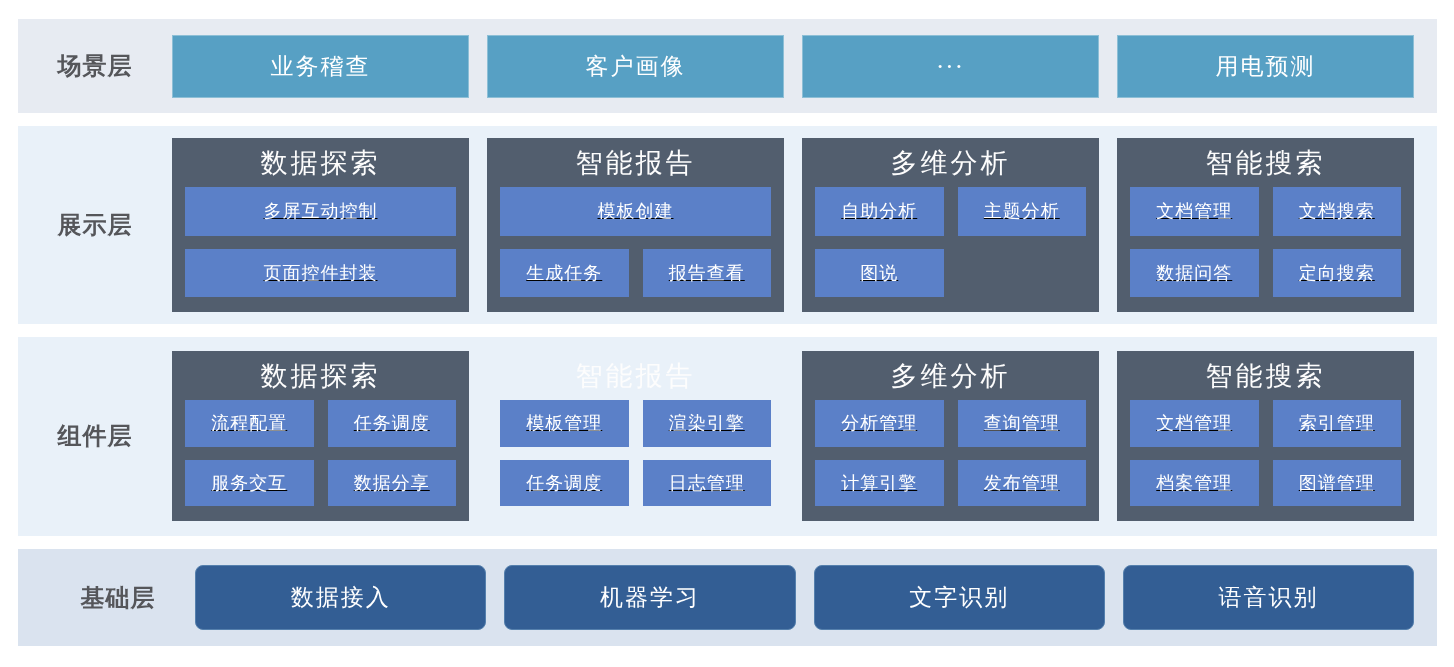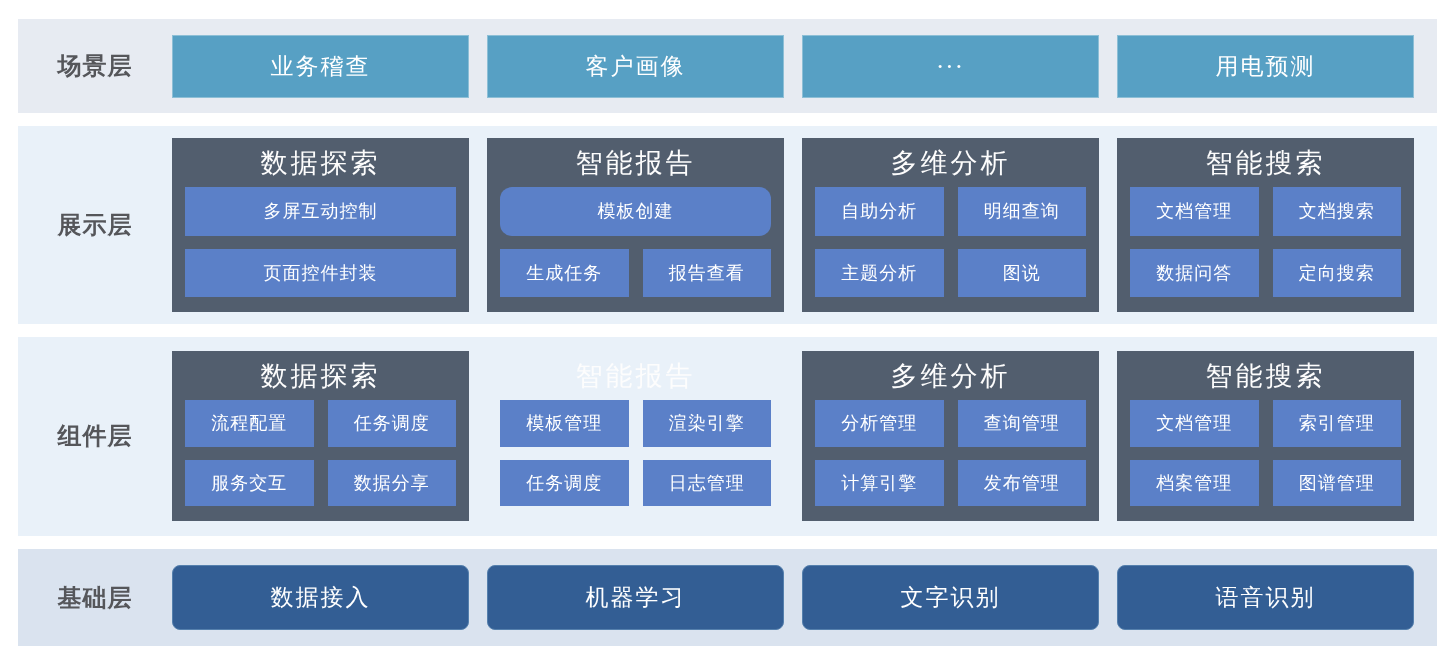--- a/index.html
+++ b/index.html
@@ -47,31 +47,32 @@
   .group.ghost { background: transparent; }
   .group-title {
     flex: none; height: 49px;
     display: flex; align-items: center; justify-content: center;
     color: #fdfdfd; font-size: 27px; letter-spacing: 3px;
   }
   .group-body {
     flex: 1; padding-bottom: 15px;
     display: grid; grid-template-columns: 1fr 1fr; grid-auto-rows: 1fr;
     gap: 13px 14px;
+    text-decoration: underline;
   }
   .group-body.stack { grid-template-columns: 1fr; }
   .item {
     background: #5b80c8; color: #ffffff; font-size: 18px; letter-spacing: 1px;
     display: flex; align-items: center; justify-content: center;
     white-space: nowrap;
   }
-  .span2 { grid-column: 1 / -1; border-radius: 12px; }
+  .span2 { grid-column: 1 / -1; }
 
   
-  .band-foundation { height: 97px; background: #dae3ef; }
+  .band-foundation { height: 97px; background: #dae3ef; padding-left: 23px; }
   .band-foundation .band-content { align-items: center; }
   .found-box {
     height: 65px; background: #335e94; border: 1px solid #5580ad; border-radius: 8px;
     color: #ffffff; font-size: 23px; letter-spacing: 2px;
     display: flex; align-items: center; justify-content: center;
   }
 </style>
 </head>
 <body>
 
@@ -105,21 +106,20 @@
           <div class="item span2">模板创建</div>
           <div class="item">生成任务</div>
           <div class="item">报告查看</div>
         </div>
       </div>
 
       <div class="group">
         <div class="group-title">多维分析</div>
         <div class="group-body">
           <div class="item">自助分析</div>
-          <div class="item">明细查询</div>
           <div class="item">主题分析</div>
           <div class="item">图说</div>
         </div>
       </div>
 
       <div class="group">
         <div class="group-title">智能搜索</div>
         <div class="group-body">
           <div class="item">文档管理</div>
           <div class="item">文档搜索</div>

